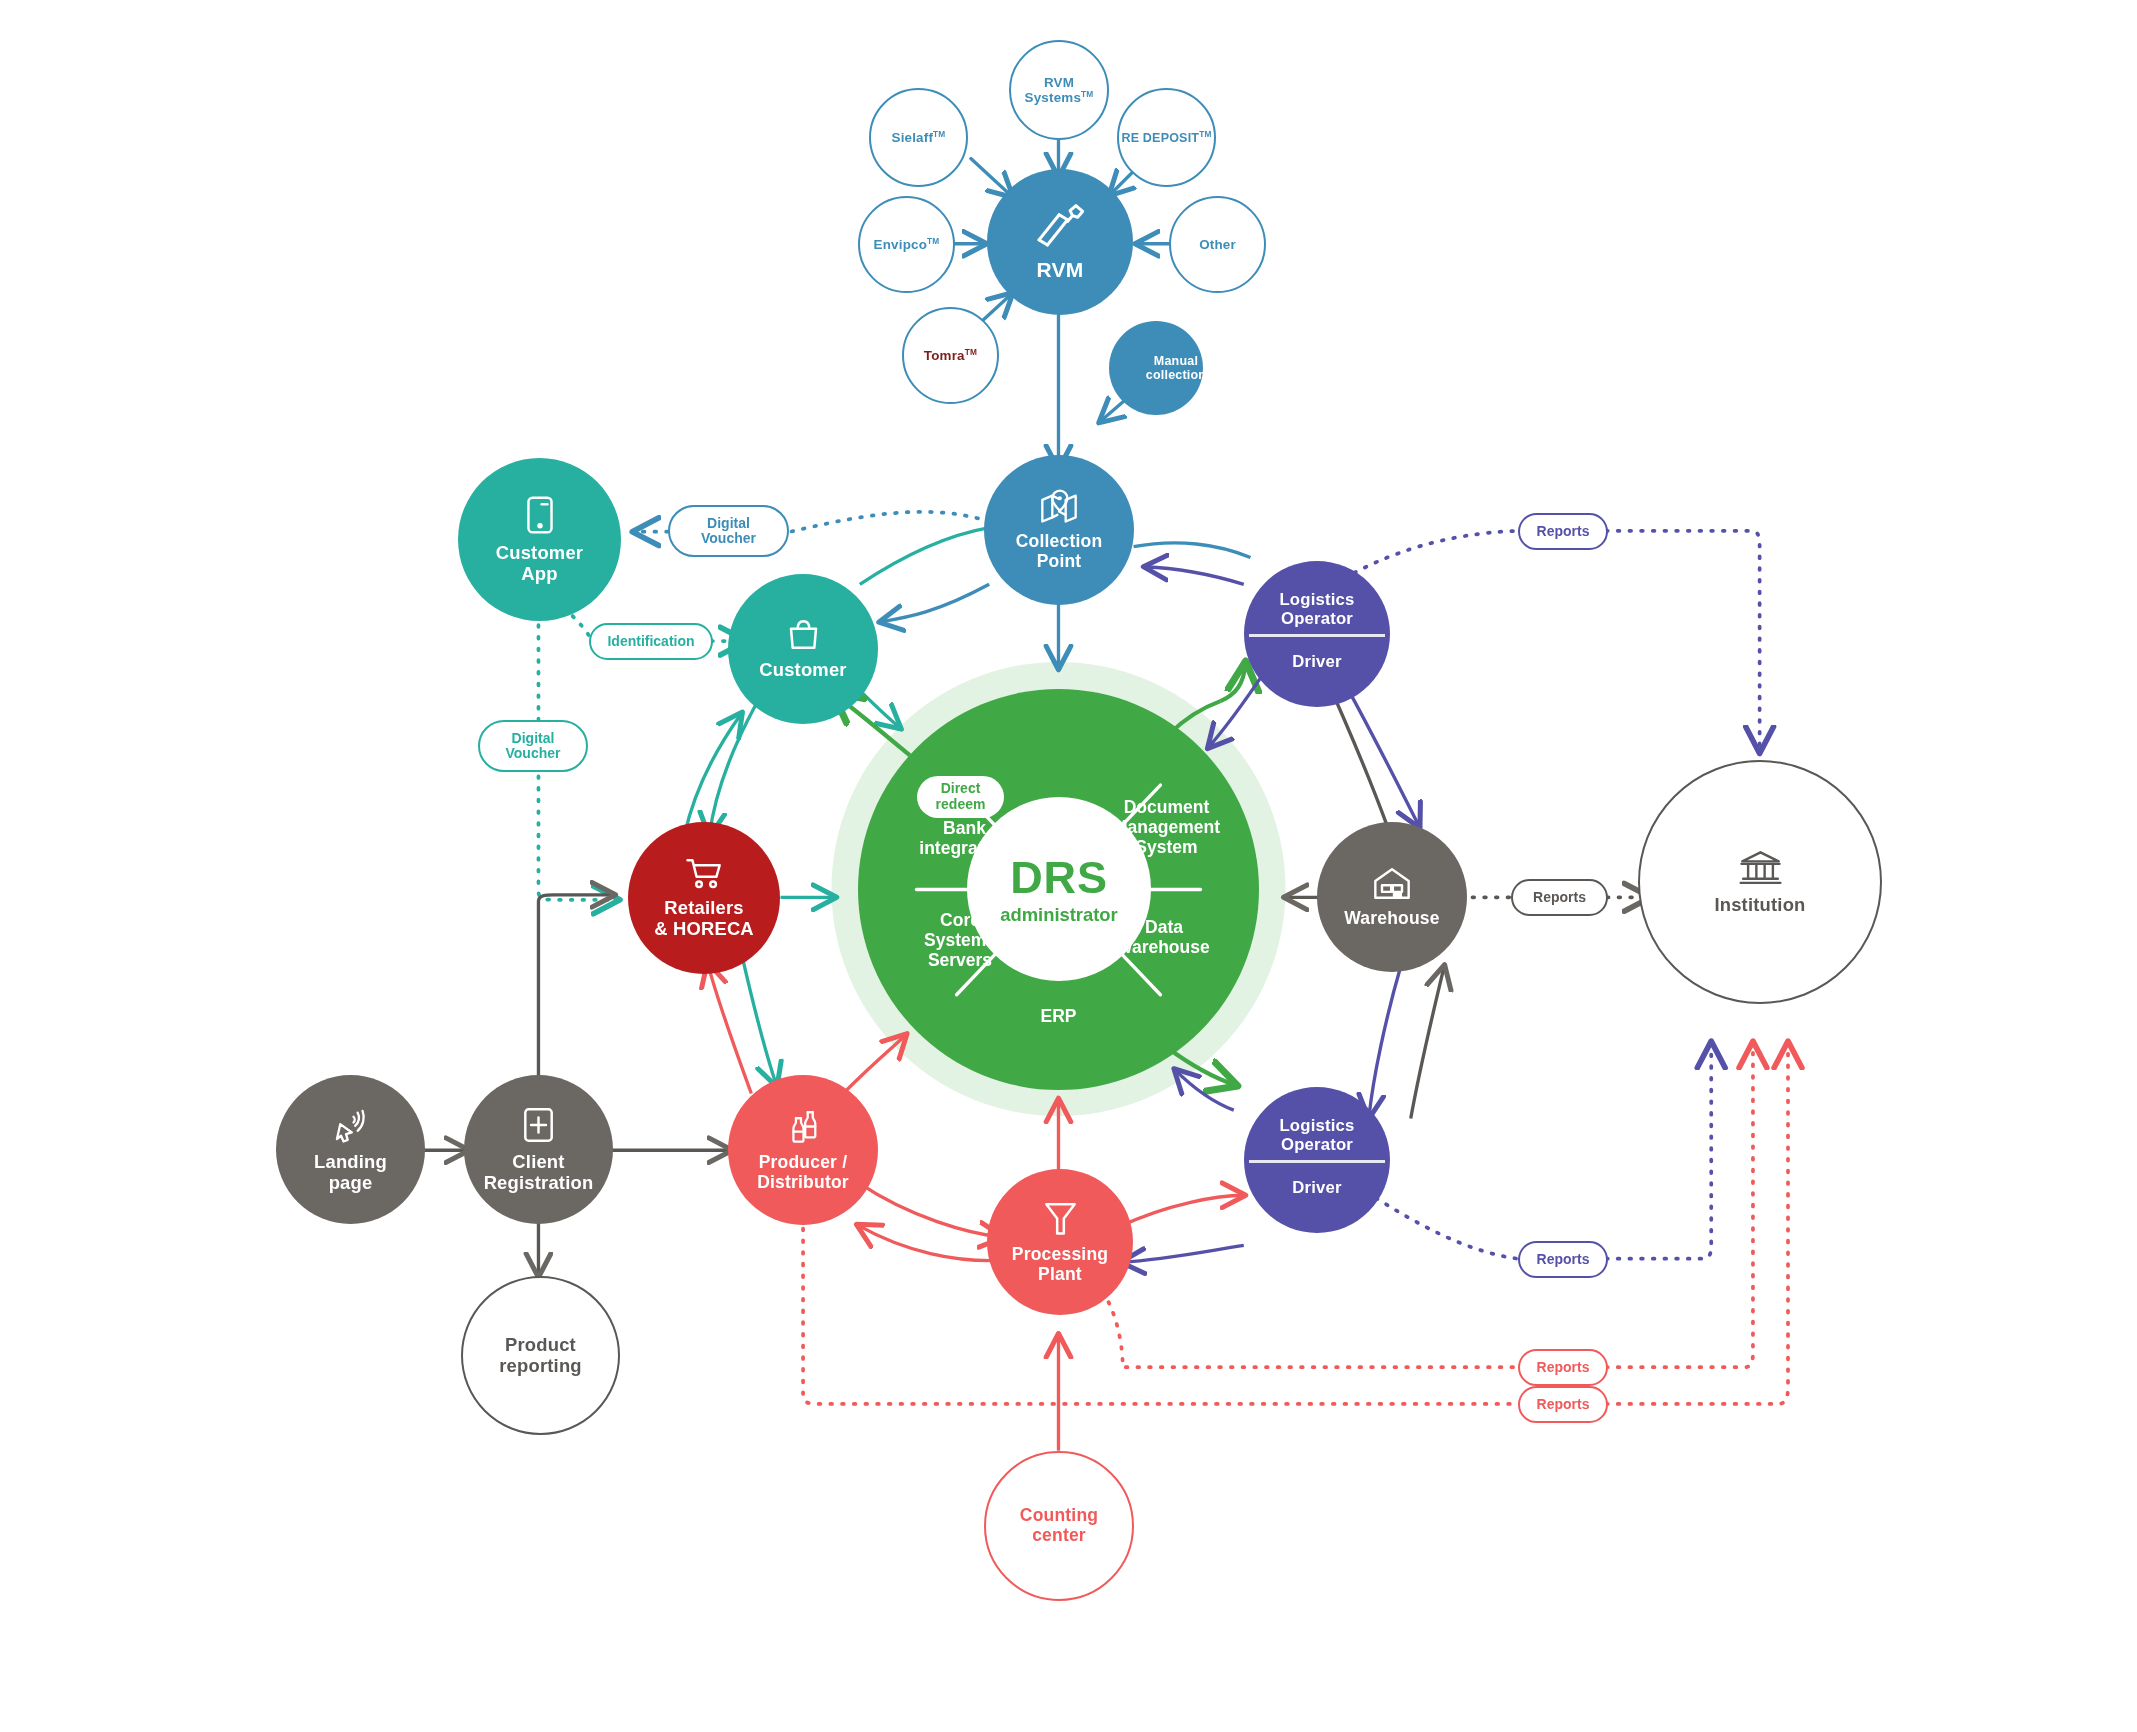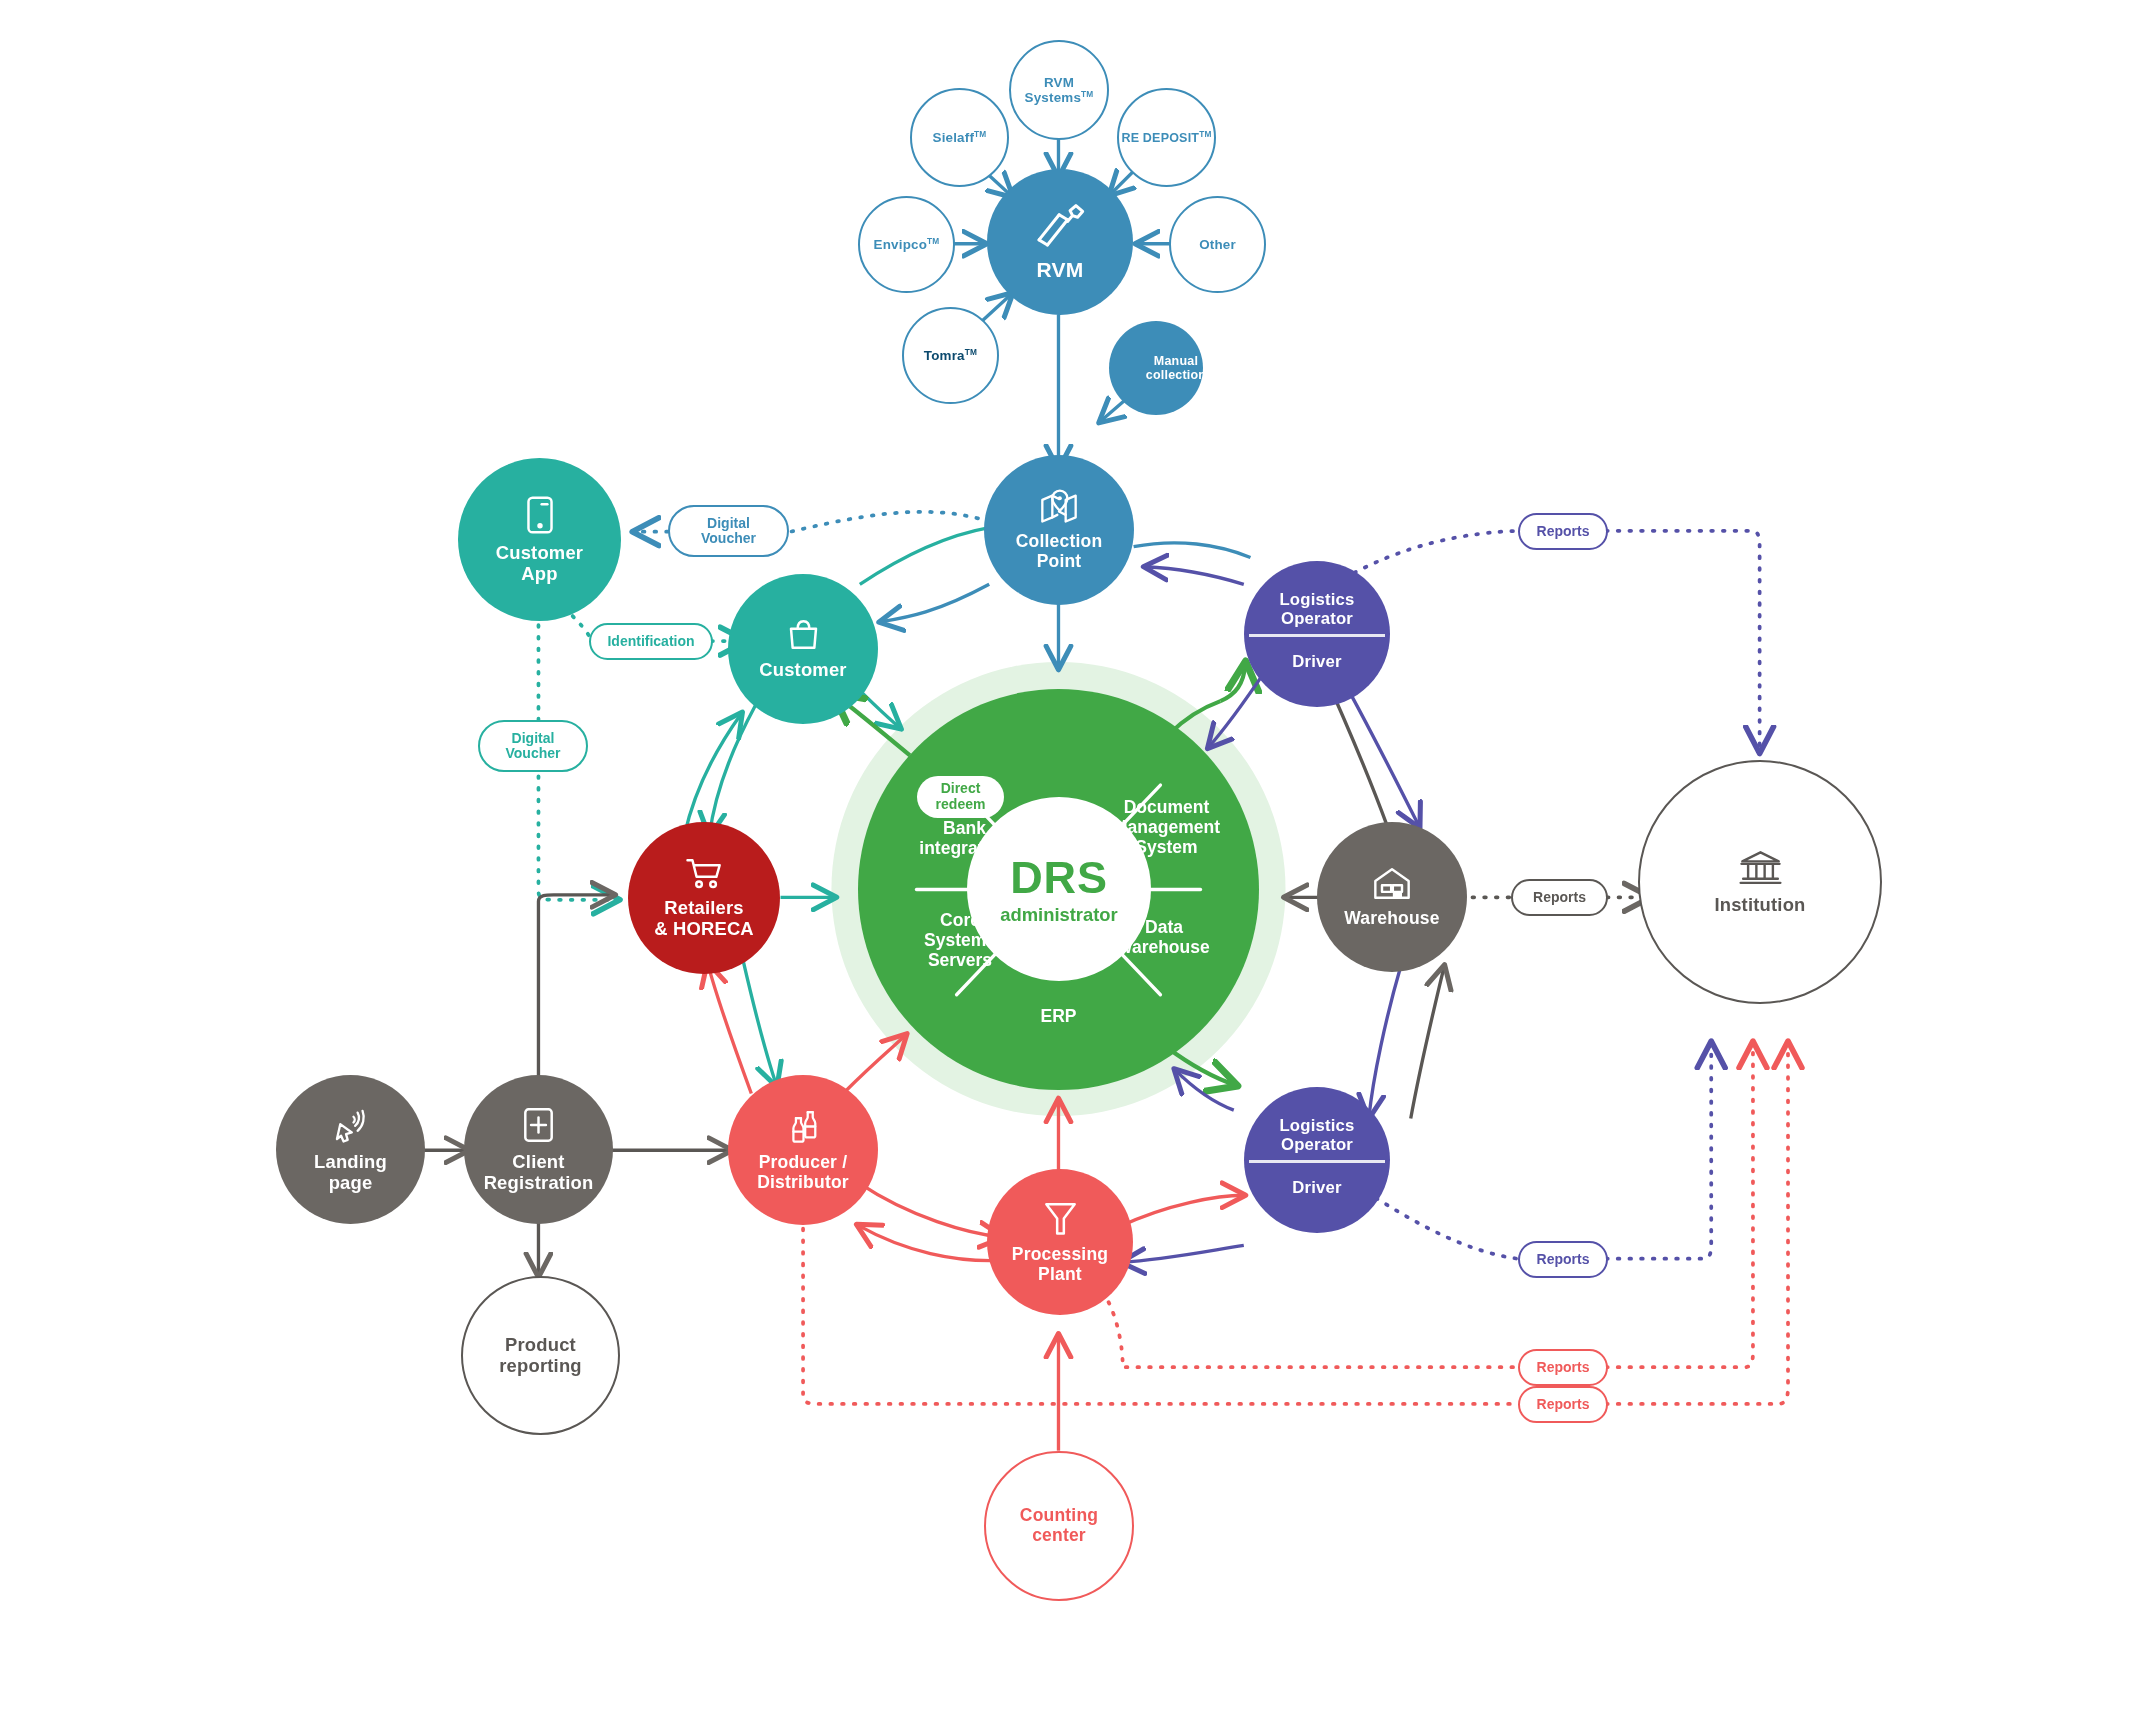--- a/index.html
+++ b/index.html
@@ -161,21 +161,21 @@
     </g>
   </svg>
 
   <div class="node" style="left:1009px;top:40px;width:100px;height:100px;border:2.5px solid #3D8DB8;background:#fff;">
     <div class="lbl" style="color:#3D8DB8;font-size:13.4px;">
       <span>RVM</span><br>
       <span>Systems</span><sup style="font-size:8.3px">TM</sup>
     </div>
   </div>
 
-  <div class="node" style="left:910px;top:88px;width:99px;height:99px;border:2.5px solid #3D8DB8;background:#fff;">
+  <div class="node" style="left:869px;top:88px;width:99px;height:99px;border:2.5px solid #3D8DB8;background:#fff;">
     <div class="lbl" style="color:#3D8DB8;font-size:13.4px;">
       <span>Sielaff</span><sup style="font-size:8.3px">TM</sup>
     </div>
   </div>
 
   <div class="node" style="left:1117px;top:88px;width:99px;height:99px;border:2.5px solid #3D8DB8;background:#fff;">
     <div class="lbl" style="color:#3D8DB8;font-size:12.5px;">
       <span>RE DEPOSIT</span><sup style="font-size:8.3px">TM</sup>
     </div>
   </div>
@@ -186,21 +186,21 @@
     </div>
   </div>
 
   <div class="node" style="left:1169px;top:196px;width:97px;height:97px;border:2.5px solid #3D8DB8;background:#fff;">
     <div class="lbl" style="color:#3D8DB8;font-size:13.4px;">
       <span>Other</span>
     </div>
   </div>
 
   <div class="node" style="left:902px;top:307px;width:97px;height:97px;border:2.5px solid #3D8DB8;background:#fff;">
-    <div class="lbl" style="color:#0c4a6e;font-size:13.4px;">
+    <div class="lbl" style="color:#7f1d1d;font-size:13.4px;">
       <span>Tomra</span><sup style="font-size:8.3px">TM</sup>
     </div>
   </div>
 
   <div class="node solid" style="left:1109px;top:321px;width:94px;height:94px;background:#3D8DB8;">
     <div class="lbl" style="font-size:12.5px;margin-left:40px;">
       <span>Manual</span><br>
       <span>collection</span>
     </div>
   </div>

